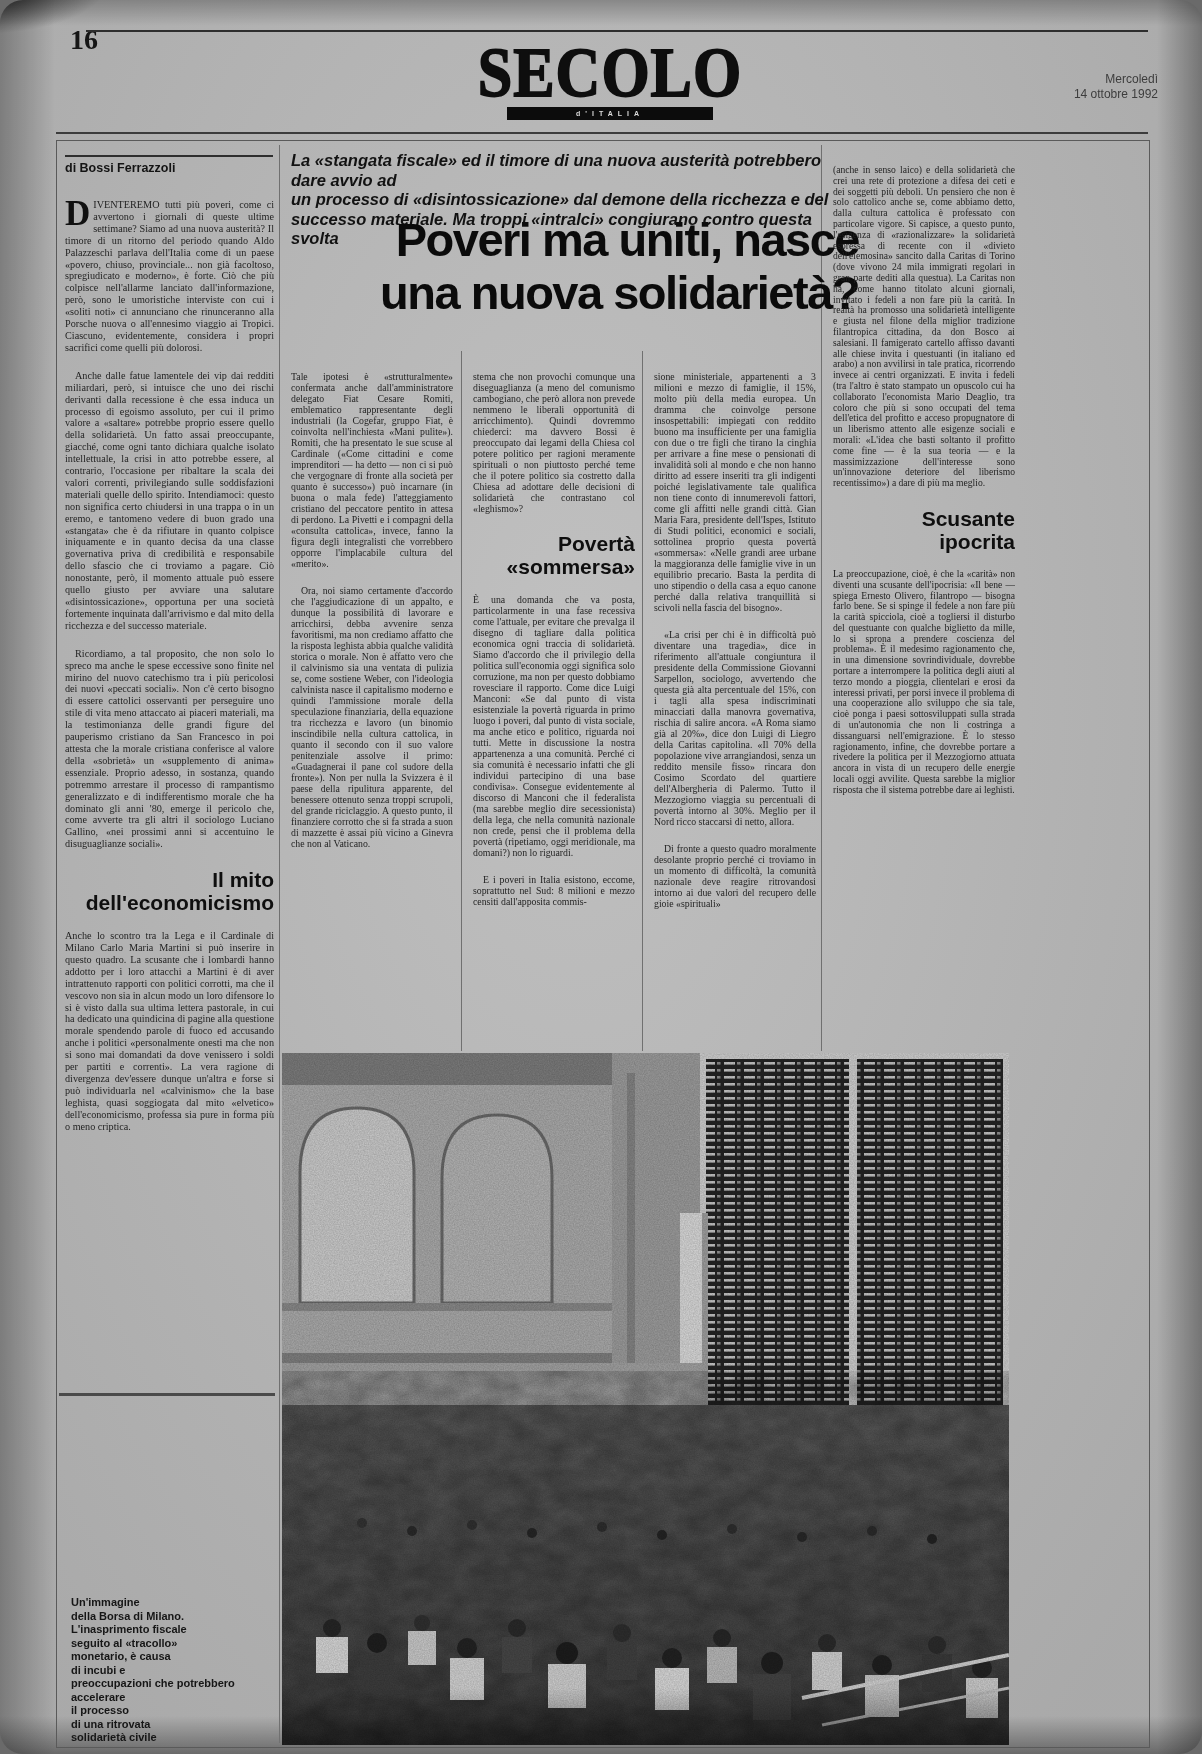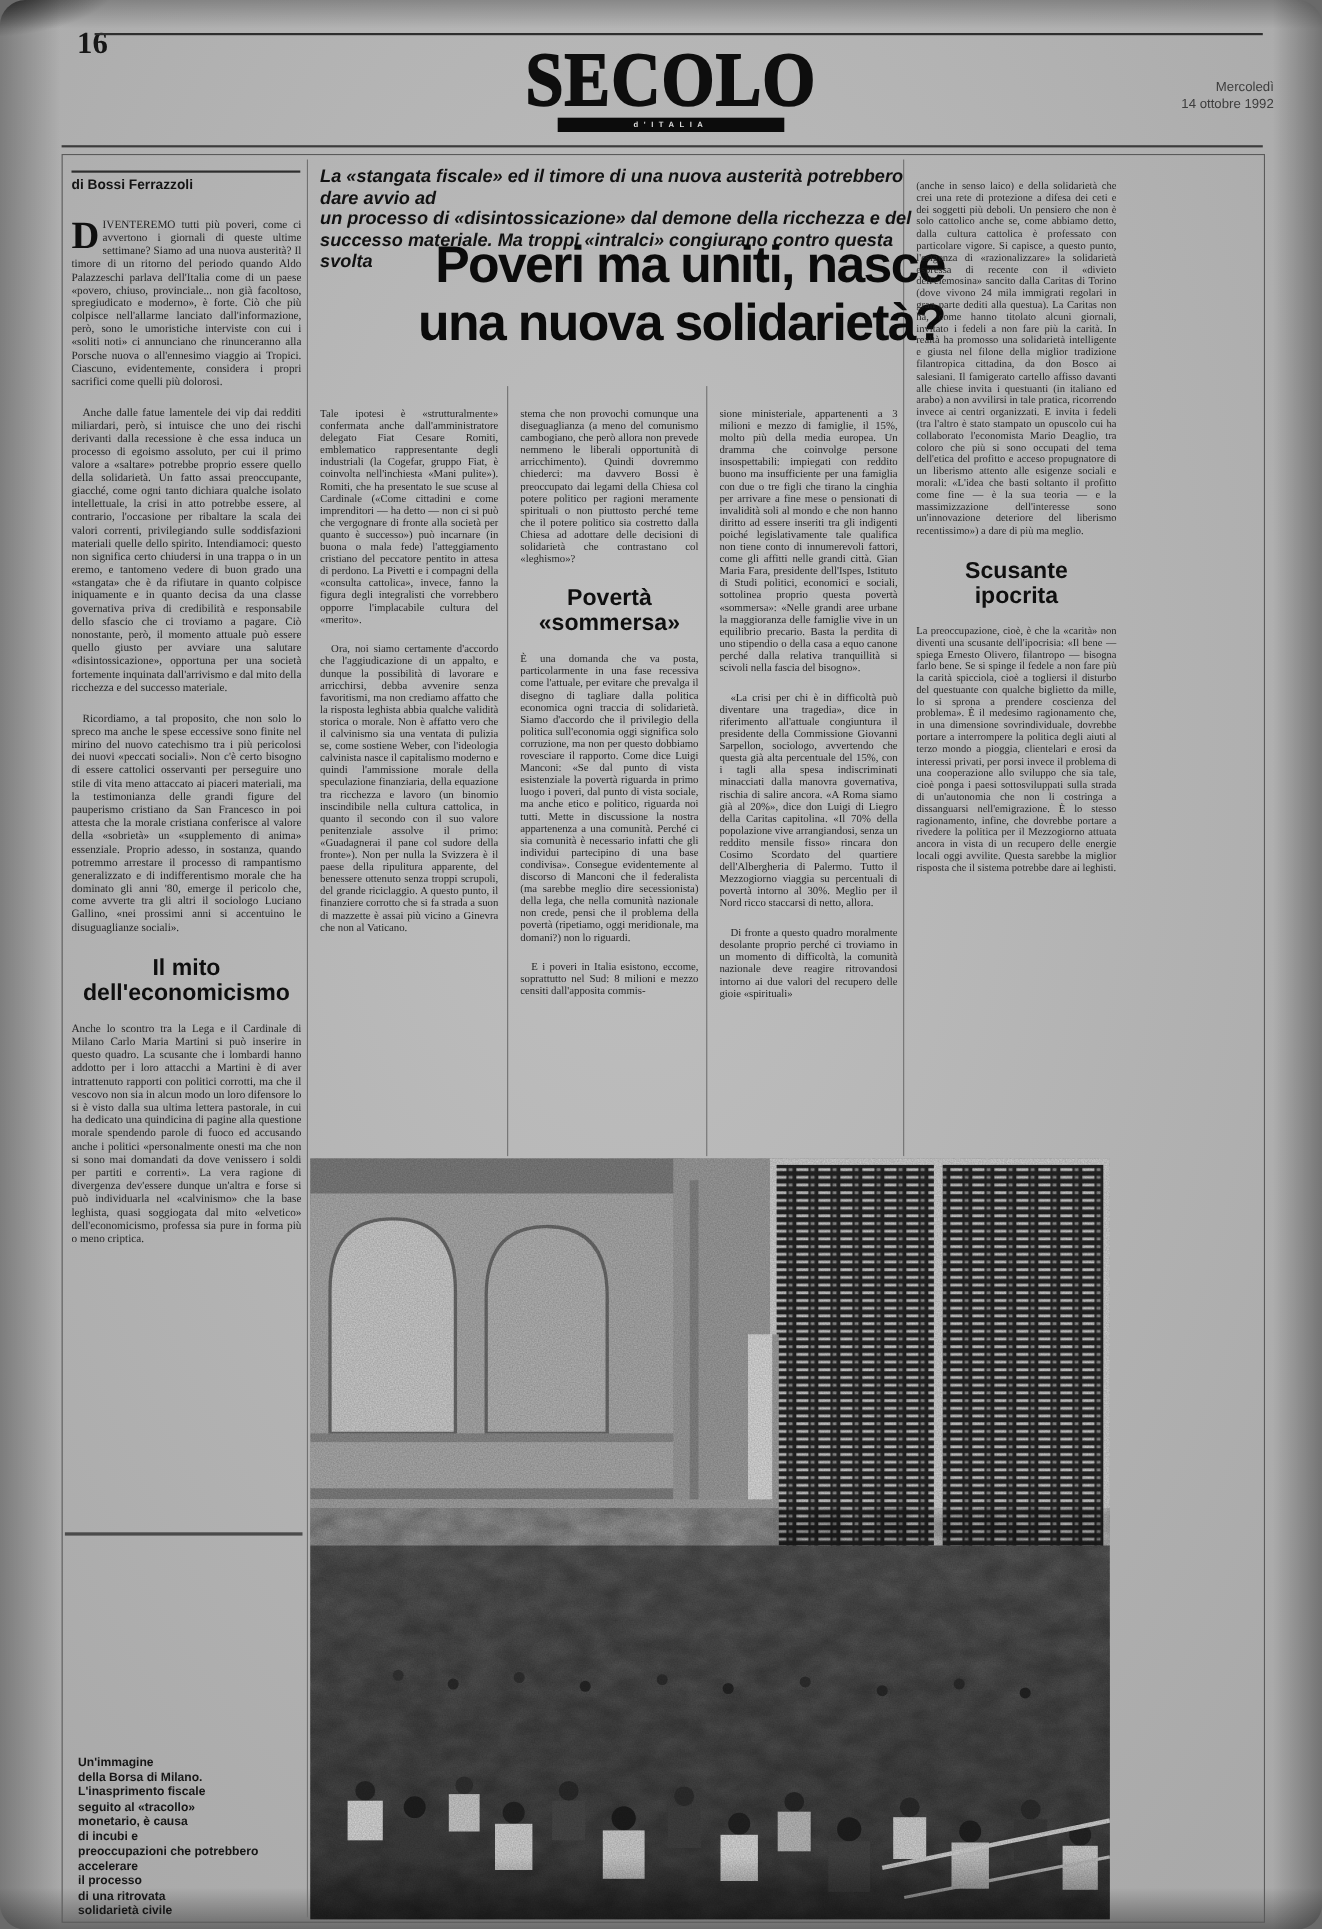--- a/index.html
+++ b/index.html
@@ -42,21 +42,21 @@
   #byline{left:8px;top:20px;width:208px;font:bold 12.5px "Liberation Sans", sans-serif;color:#141414;}
   #col1{left:8px;top:42px;width:209px;height:1200px;overflow:hidden;
         font-size:10.2px;line-height:11.9px;text-align:justify;}
   .bodycol p{margin:16px 0 3px;}
   .bodycol p + p{text-indent:10px;}
   .dropcap::first-letter{
     float:left;font-size:35px;line-height:26px;padding:2px 3px 0 0;font-weight:bold;color:#101010;
   }
   h3.sub{
     font:bold 21px/23px "Liberation Sans", sans-serif;color:#0f0f0f;
-    margin:18px 0 12px;white-space:pre-line;text-align:center;text-indent:0;
+    margin:18px 0 12px;white-space:pre-line;text-align:right;text-indent:0;
   }
   #col1-rule2{left:2px;top:1252px;width:216px;height:3px;background:#4a4a4a;}
   #caption{left:14px;top:1455px;width:182px;
     font:bold 11px/13.5px "Liberation Sans", sans-serif;color:#161616;}
 
   
   #standfirst{left:234px;top:10px;width:556px;
     font:bold italic 16.5px/19.5px "Liberation Sans", sans-serif;color:#121212;}
   #headline{left:232px;top:72px;width:570px;
     font:bold 47px/53px "Liberation Sans", sans-serif;letter-spacing:-1.5px;color:#0b0b0b;text-align:right;}

